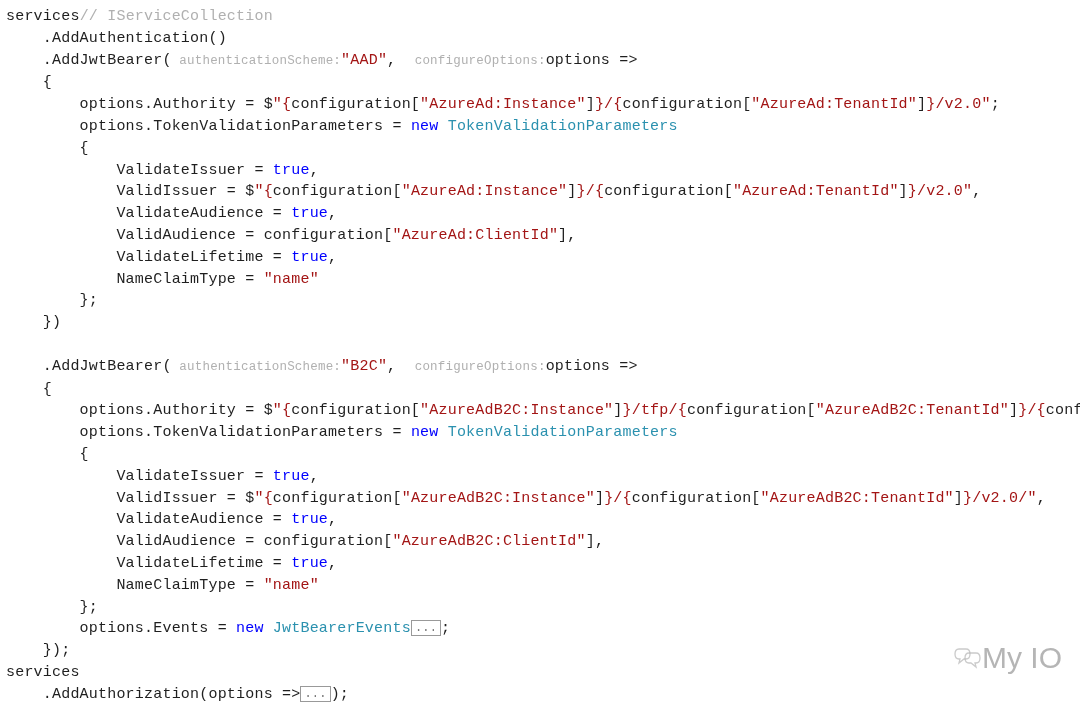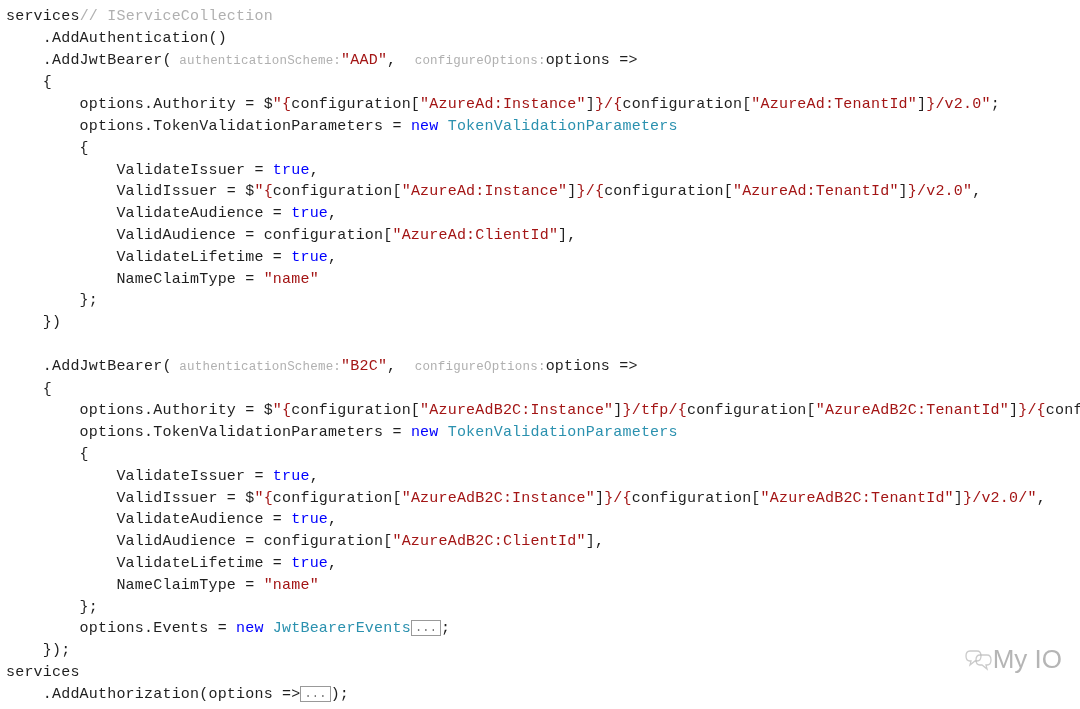--- a/index.html
+++ b/index.html
@@ -34,21 +34,21 @@
     padding: 0 3px;
     vertical-align: 1px;
     background: #ffffff;
   }
   .wm {
     position: absolute;
     right: 18px;
     bottom: 34px;
     color: rgba(120,120,120,0.55);
     font-family: Arial, sans-serif;
-    font-size: 26px;
+    font-size: 30px;
     display: flex;
     align-items: center;
     pointer-events: none;
     margin-top: 8px;
   }
   .wm svg { opacity: 0.55; }
 </style>
 </head>
 <body>
 

